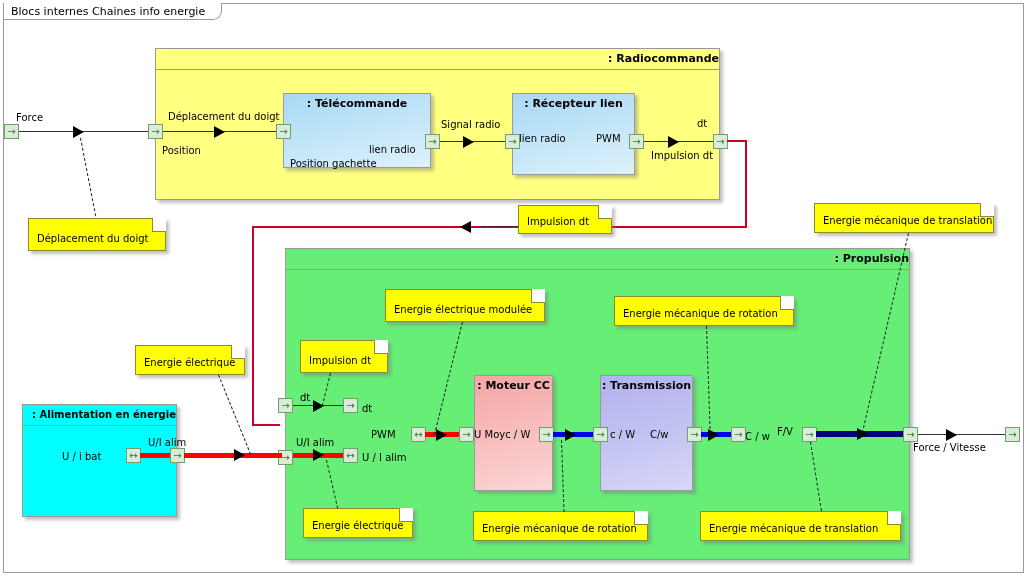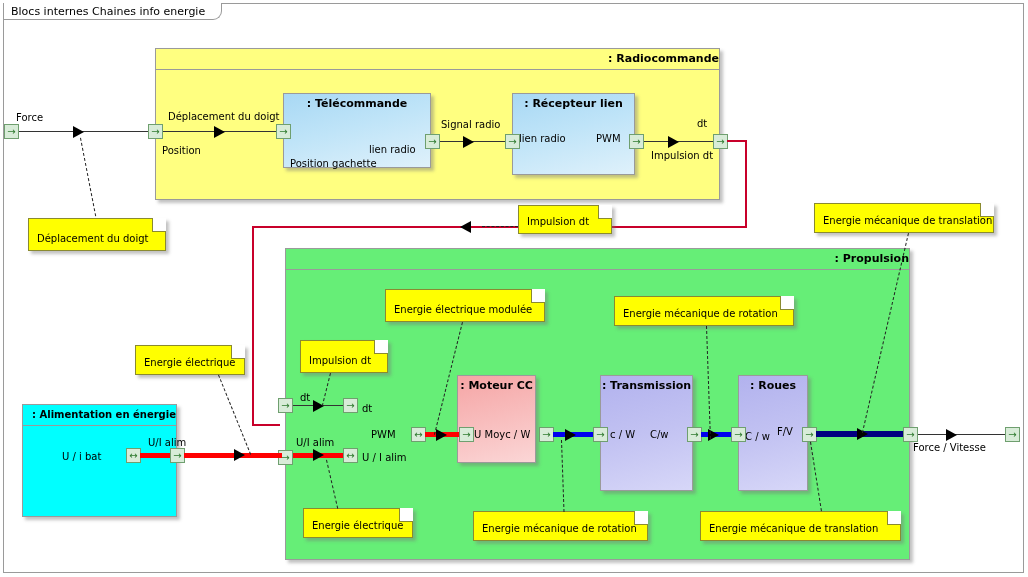--- a/index.html
+++ b/index.html
@@ -149,44 +149,41 @@
   <div class="lab" style="left:362px;top:452px;">U / I alim</div>
 
   <div class="ln h" style="left:293px;top:405px;width:58px;"></div>
   <div class="arr r" style="left:313px;top:400px;"></div>
   <div class="port" style="left:343px;top:398px;">→</div>
 
   <div class="lnred h" style="left:293px;top:453px;width:58px;"></div>
   <div class="arr r" style="left:313px;top:449px;"></div>
   <div class="port" style="left:343px;top:448px;">↔</div>
 
-  <div class="blk part part-pink" style="left:457px;top:375px;width:79px;height:88px;">
+  <div class="blk part part-pink" style="left:474px;top:375px;width:79px;height:116px;">
     <div class="blk-title">: Moteur CC</div>
   </div>
   <div class="lab" style="left:474px;top:429px;">U Moyc / W</div>
 
   <div class="port" style="left:411px;top:427px;">↔</div>
   <div class="lnred h" style="left:425px;top:432px;width:42px;"></div>
   <div class="arr r" style="left:436px;top:429px;"></div>
   <div class="port" style="left:459px;top:427px;">→</div>
 
   <div class="blk part part-purple" style="left:600px;top:375px;width:93px;height:116px;">
     <div class="blk-title">: Transmission</div>
   </div>
   <div class="lab" style="left:610px;top:429px;">c / W</div>
   <div class="lab" style="left:650px;top:429px;">C/w</div>
 
   <div class="port" style="left:539px;top:427px;">→</div>
   <div class="lnblue" style="left:553px;top:432px;width:41px;"></div>
   <div class="arr r" style="left:565px;top:429px;"></div>
   <div class="port" style="left:593px;top:427px;">→</div>
 
-  <div class="blk part part-purple" style="left:738px;top:375px;width:70px;height:116px;">
-    <div class="blk-title">: Roues</div>
-  </div>
   <div class="lab" style="left:745px;top:431px;">C / w</div>
   <div class="lab" style="left:777px;top:426px;">F/V</div>
 
   <div class="port" style="left:687px;top:427px;">→</div>
   <div class="lnblue" style="left:701px;top:432px;width:31px;"></div>
   <div class="arr r" style="left:708px;top:429px;"></div>
   <div class="port" style="left:731px;top:427px;">→</div>
 
   <div class="port" style="left:802px;top:427px;">→</div>
   <div class="lnnavy" style="left:816px;top:431px;width:91px;"></div>

